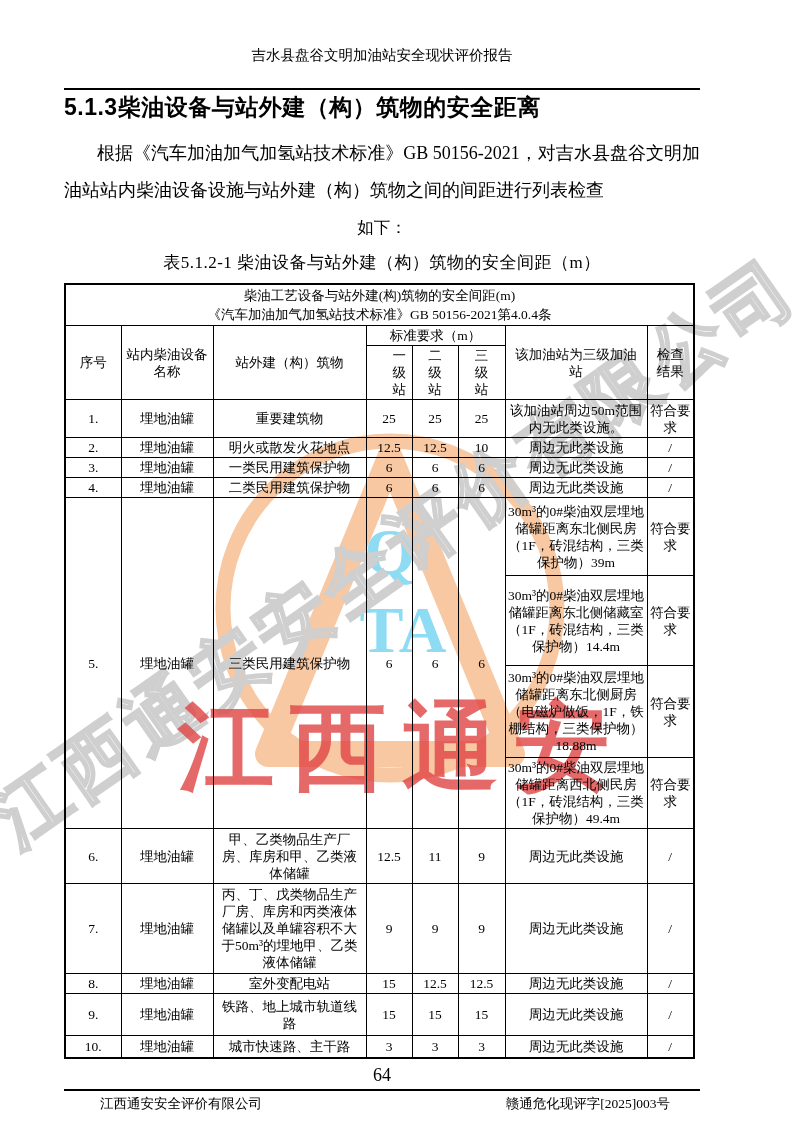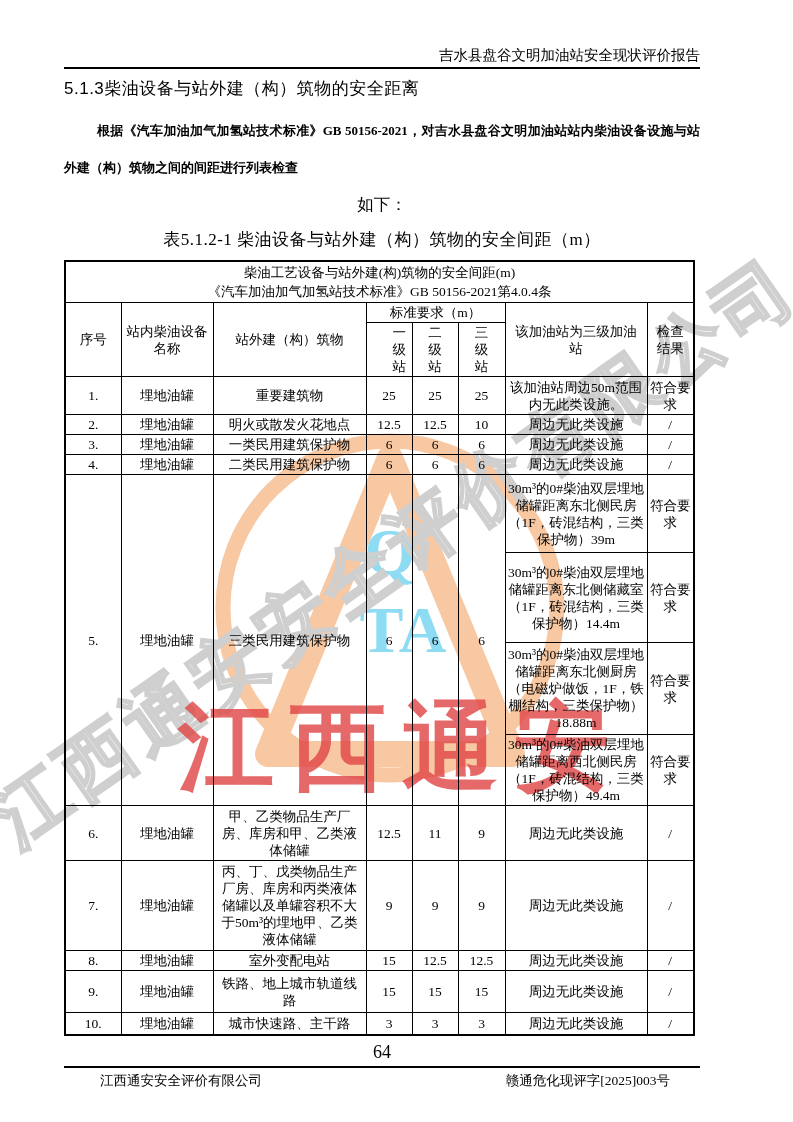--- a/index.html
+++ b/index.html
@@ -23,34 +23,34 @@
   }
   .wm-red{
     position:absolute;left:402px;top:684px;
     transform:translateX(-50%);
     font-size:96px;font-weight:bold;letter-spacing:16px;white-space:nowrap;
     color:rgba(224,72,72,0.82);
   }
   
   .content{position:relative;z-index:1;padding:0 93px 0 64px;}
   .doc-header{
-    padding-top:46px;padding-bottom:2px;
-    text-align:right;font-size:14.5px;
+    padding-top:46px;padding-bottom:23px;
+    text-align:center;font-size:14.5px;
     border-bottom:2px solid #000;
     width:636px;
   }
   .section-heading{
-    margin:8px 0 0 0;
+    margin:2px 0 0 0;
     font-family:"Liberation Sans","DejaVu Sans",sans-serif;
-    font-size:17px;font-weight:normal;letter-spacing:0.5px;
+    font-size:23px;font-weight:bold;letter-spacing:0.5px;
   }
   .body-para{
     margin:12px 0 0 0;width:636px;
-    font-size:13px;line-height:37px;
-    text-indent:33px;text-align:justify;font-weight:bold;
+    font-size:18px;line-height:37px;
+    text-indent:33px;text-align:justify;
   }
   .ruxia{width:636px;font-size:16.5px;line-height:37px;text-align:center;}
   .table-caption{
     width:636px;margin-top:5px;
     text-align:center;font-size:17px;letter-spacing:0.5px;
   }
   
   table.safety{
     margin-top:9px;
     width:629px;

